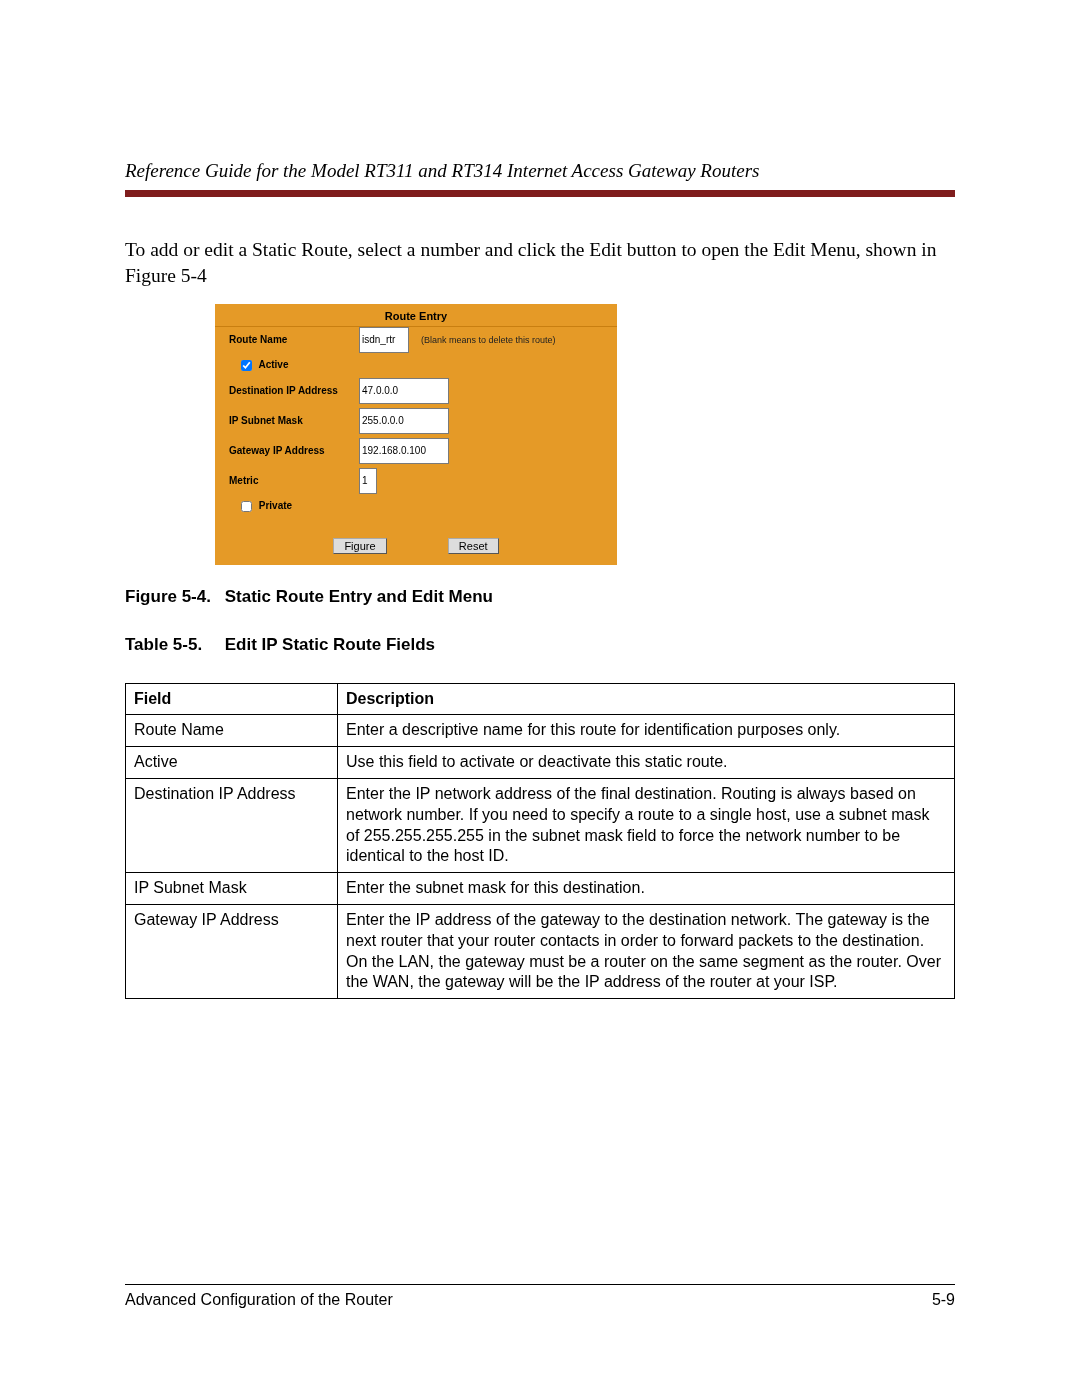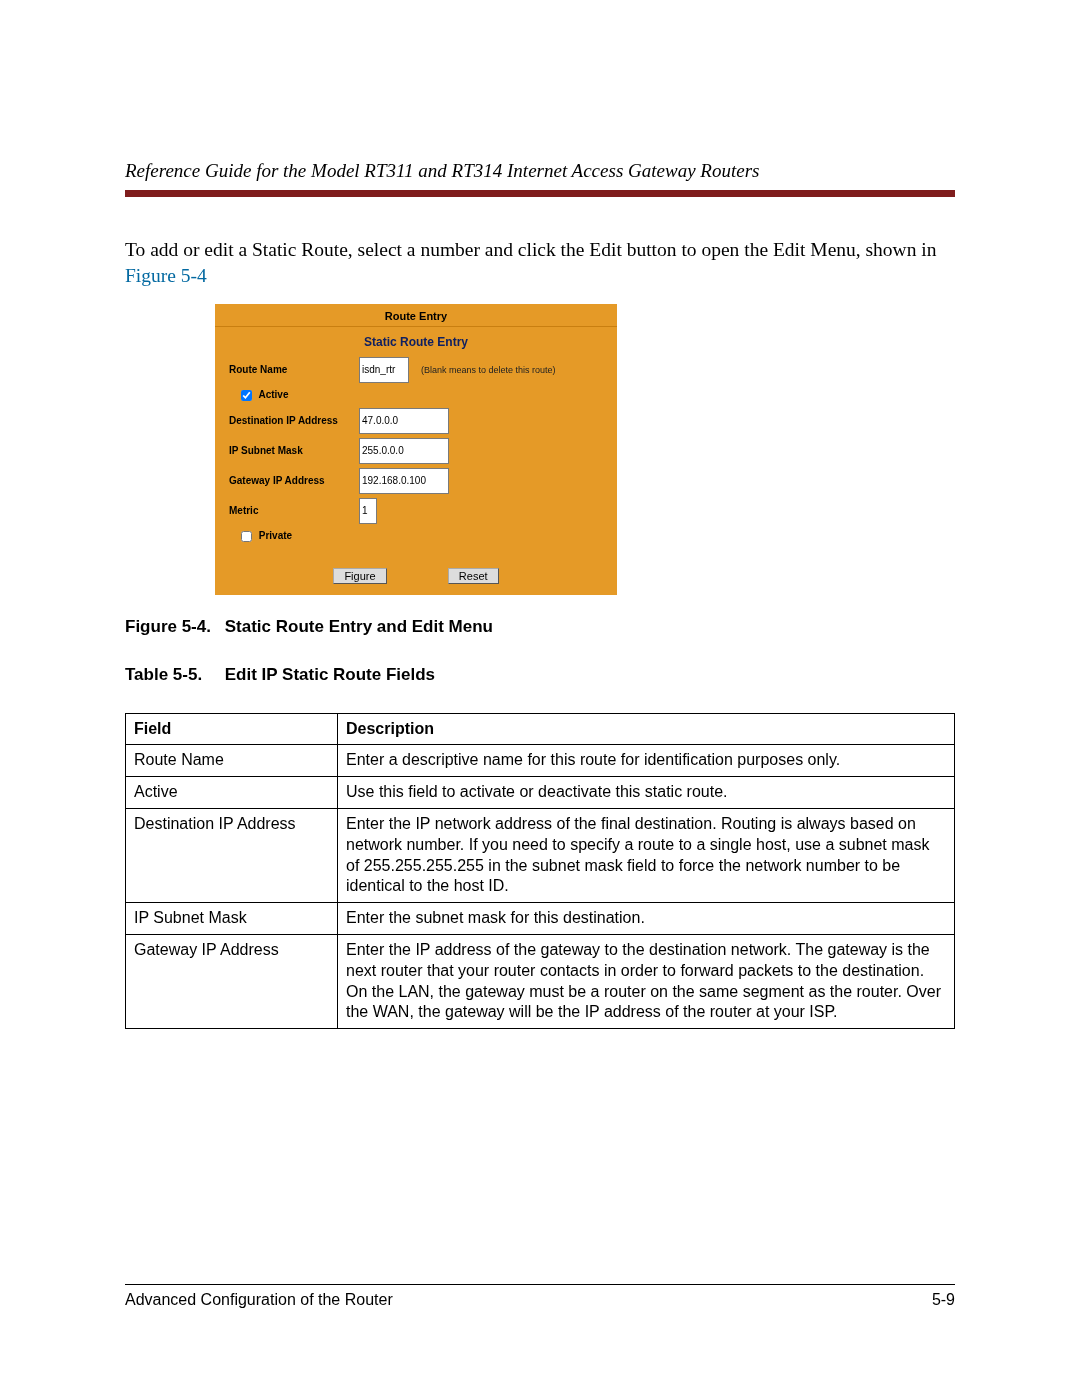--- a/index.html
+++ b/index.html
@@ -23,21 +23,21 @@
     padding-bottom: 8px;
     border-bottom: 7px solid #7f1d1d;
     margin-bottom: 40px;
   }
   .body-text {
     font-size: 19.5px;
     line-height: 1.35;
     margin-bottom: 14px;
   }
   .link {
-    color: #0369a1;
+    color: #000000;
   }
   .figure-wrap {
     margin: 6px 0 18px 90px;
   }
   .route-panel {
     background: #e59a27;
     width: 402px;
     padding: 0;
     font-family: Arial, Helvetica, sans-serif;
     color: #000;
@@ -148,21 +148,20 @@
 <div class="page">
   <div class="header-title">Reference Guide for the Model RT311 and RT314 Internet Access Gateway Routers</div>
 
   <p class="body-text">
     <span>To add or edit a Static Route, select a number and click the Edit button to open the Edit Menu, shown in </span><span class="link">Figure 5-4</span>
   </p>
 
   <div class="figure-wrap">
     <div class="route-panel">
       <div class="hdr">Route Entry</div>
-      <div class="title">Static Route Entry</div>
       <div class="route-form">
         <div class="route-row">
           <div class="route-label">Route Name</div>
           <input class="route-input" style="width: 50px;" value="isdn_rtr">
           <span class="route-hint">(Blank means to delete this route)</span>
         </div>
         <div class="route-row">
           <div class="route-label indent">
             <input type="checkbox" class="route-check" checked="" style="">
             <span>Active</span>

